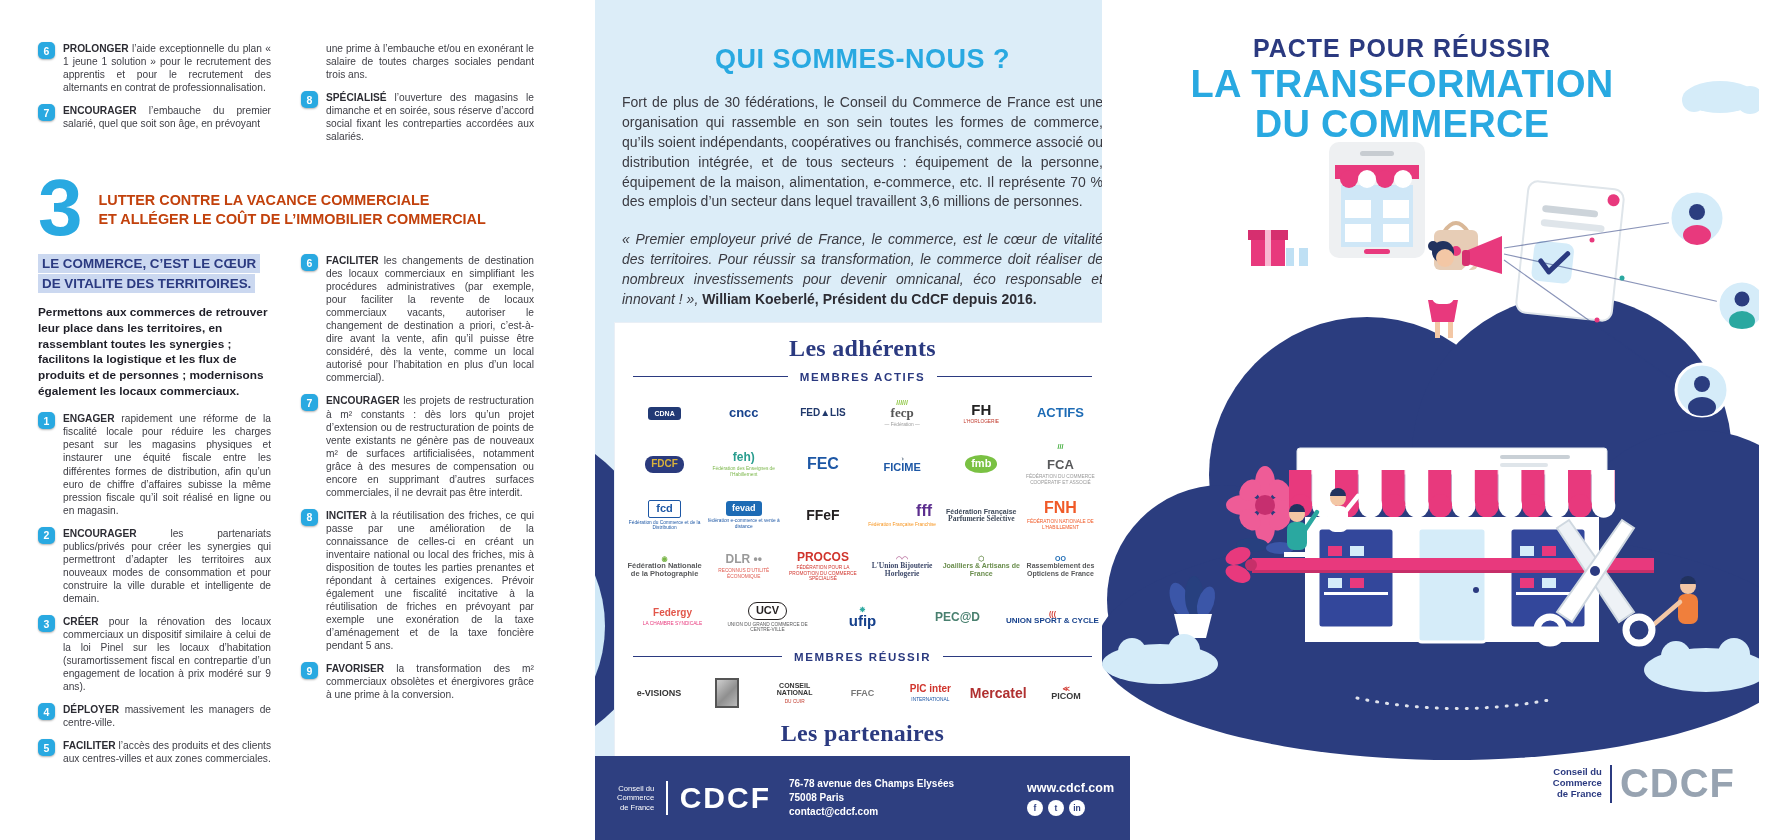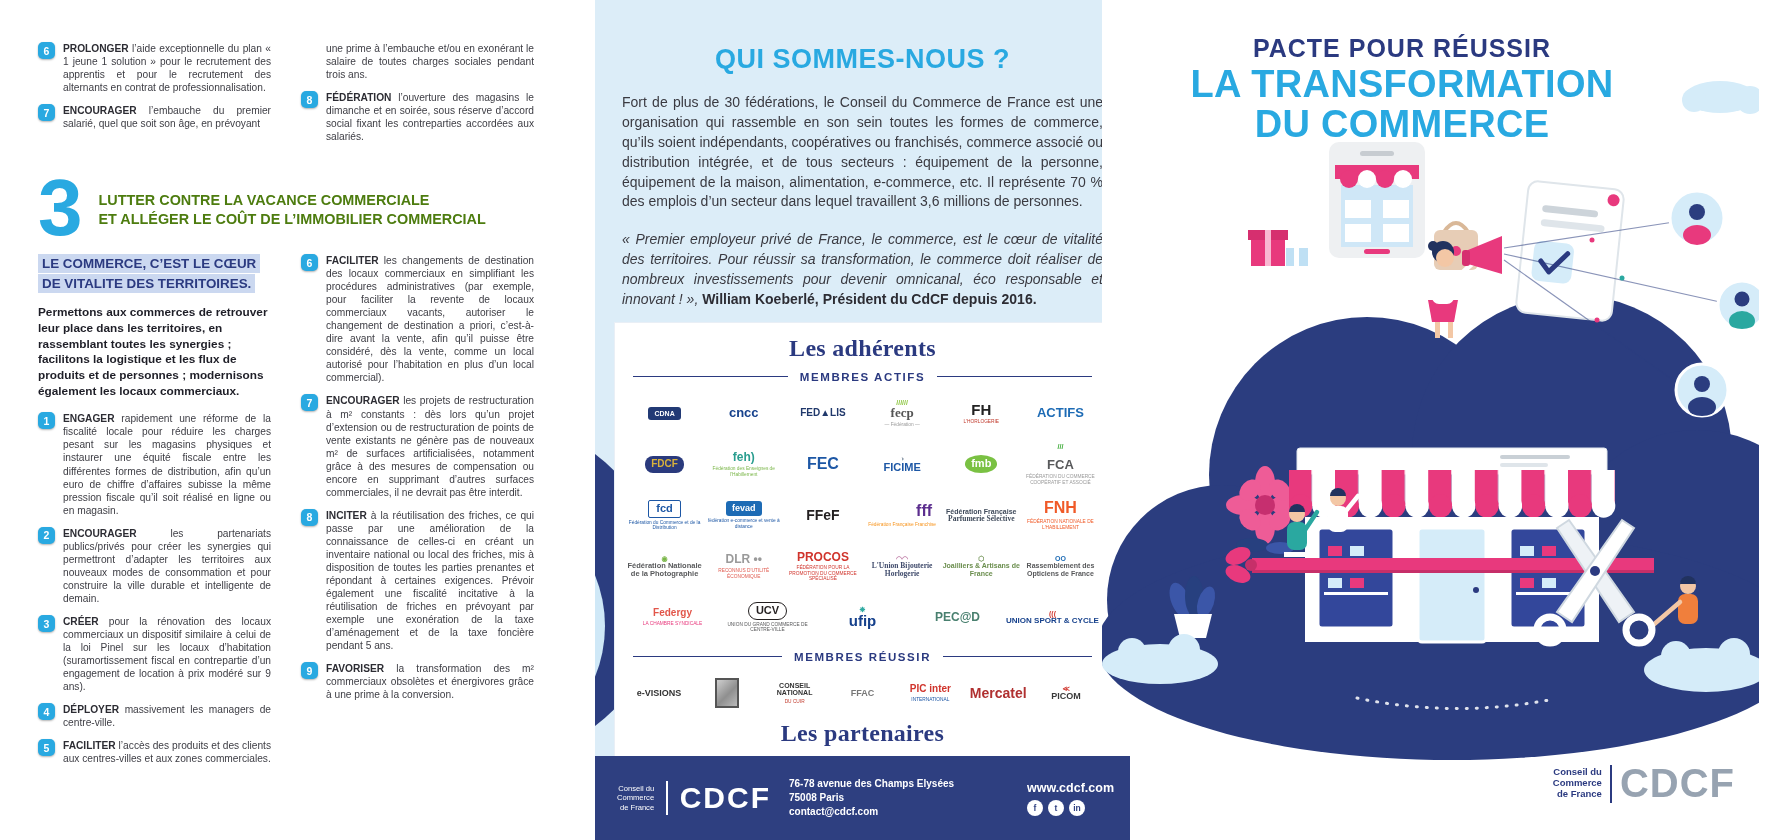--- a/index.html
+++ b/index.html
@@ -13,21 +13,21 @@
   .col{width:233px;flex:none;}
   .toprow{min-height:124px;margin-bottom:2px;}
   .item{display:flex;gap:8px;margin-bottom:10px;}
   .badge{width:17px;height:17px;border-radius:5px;background:#29a9e1;color:#fff;
          font-size:10.5px;font-weight:800;display:flex;align-items:center;justify-content:center;
          flex:none;box-shadow:0 1px 2px rgba(0,0,0,.3);}
   .txt{font-size:10.2px;line-height:1.28;color:#3d3d44;text-align:justify;}
   .kw{font-weight:800;color:#2c2c33;}
   .sec3{display:flex;align-items:flex-start;gap:16px;margin:10px 0 14px;}
   .sec3 .num{font-size:80px;line-height:64px;font-weight:800;color:#29a9e1;flex:none;}
-  .sec3 .titles{margin-top:15px;font-size:14.4px;font-weight:800;color:#4d7c0f;line-height:1.3;}
+  .sec3 .titles{margin-top:15px;font-size:14.4px;font-weight:800;color:#c2410c;line-height:1.3;}
   .hl-wrap{margin-bottom:10px;}
   .highlight{display:inline;background:#cbd8f0;color:#2b3a80;font-weight:800;font-size:13.4px;
              line-height:1.5;padding:2px 4px;-webkit-box-decoration-break:clone;box-decoration-break:clone;}
   .intro{font-size:11.8px;font-weight:800;color:#1e1e27;line-height:1.33;margin:11px 0 13px;}
 
   
   .middle{position:absolute;left:595px;top:0;width:535px;height:840px;background:#dcedf8;overflow:hidden;}
   .deco-navy{position:absolute;left:-272px;top:420px;width:340px;height:340px;border-radius:50%;
              background:#2b3d7f;}
   .deco-light{position:absolute;left:-258px;top:492px;width:268px;height:268px;border-radius:50%;
@@ -105,21 +105,21 @@
             <span class="txt"><b class="kw">ENCOURAGER </b>l’embauche du premier salarié, quel que soit son âge, en prévoyant</span>
           </div>
         </div>
       <div class="col" id="top-col2">
           <div class="item">
             <span class="badge" style="visibility: hidden;"></span>
             <span class="txt">une prime à l’embauche et/ou en exonérant le salaire de toutes charges sociales pendant trois ans.</span>
           </div>
           <div class="item">
             <span class="badge">8</span>
-            <span class="txt"><b class="kw">FÉDÉRATION </b>l’ouverture des magasins le dimanche et en soirée, sous réserve d’accord social fixant les contreparties accordées aux salariés.</span>
+            <span class="txt"><b class="kw">SPÉCIALISÉ </b>l’ouverture des magasins le dimanche et en soirée, sous réserve d’accord social fixant les contreparties accordées aux salariés.</span>
           </div>
         </div>
     </div>
 
     <div class="sec3">
       <div class="num">3</div>
       <div class="titles">
         <div>LUTTER CONTRE LA VACANCE COMMERCIALE</div>
         <div>ET ALLÉGER LE COÛT DE L’IMMOBILIER COMMERCIAL</div>
       </div>

